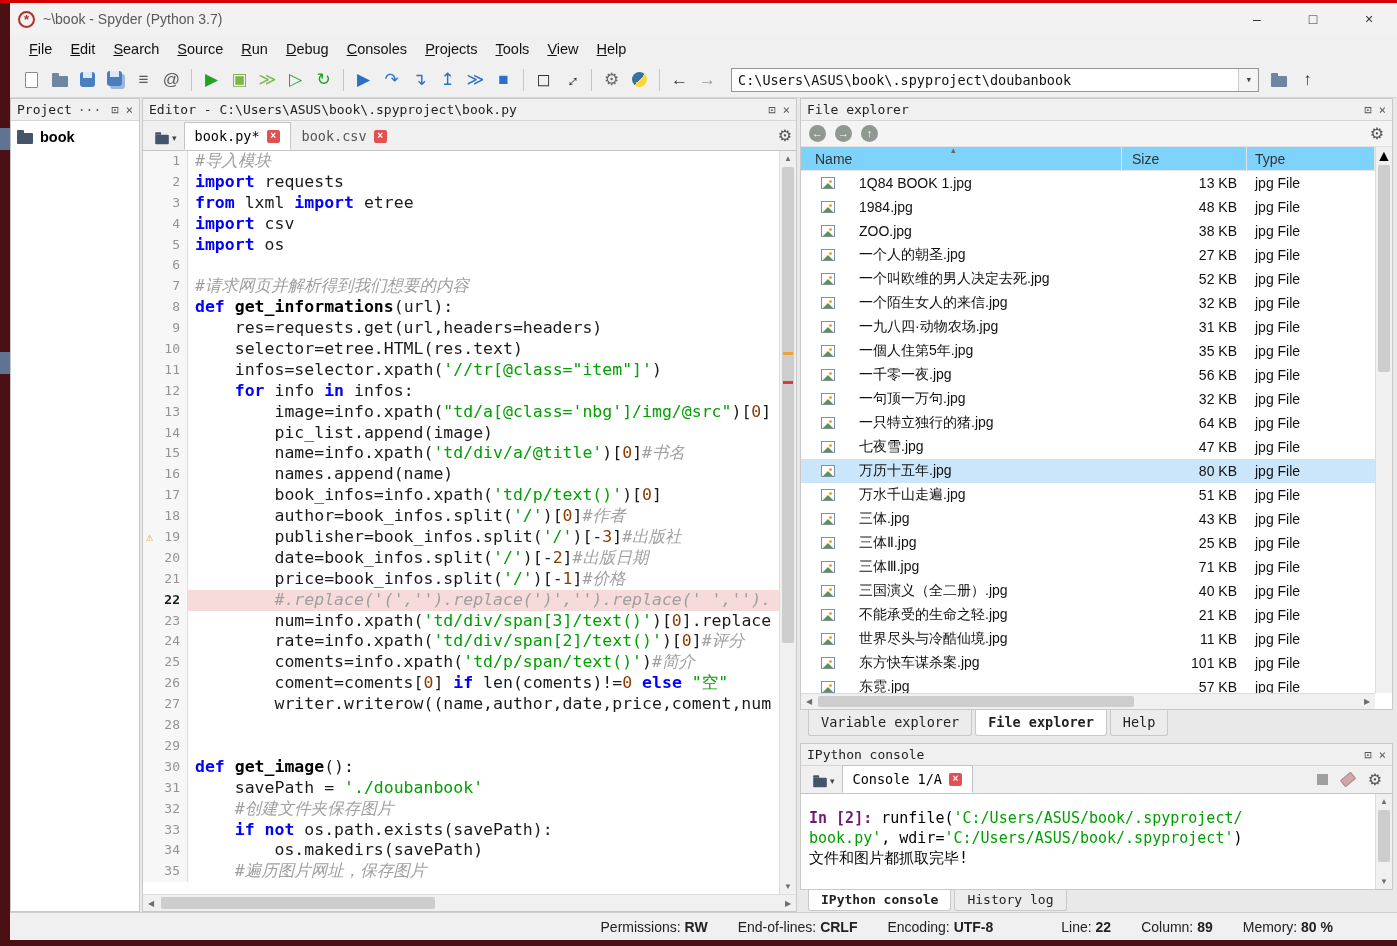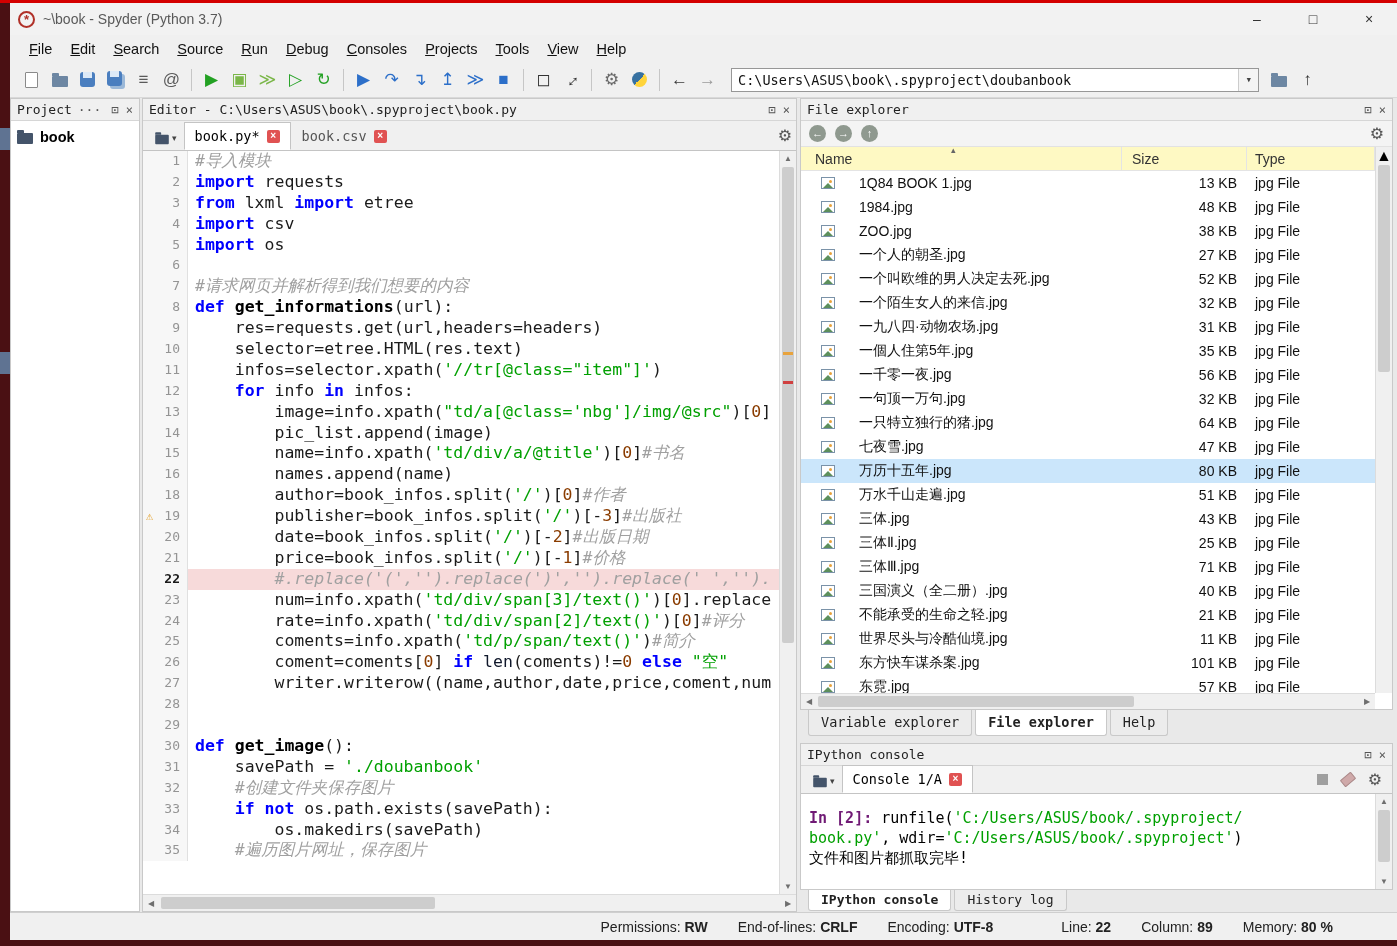--- a/index.html
+++ b/index.html
@@ -72,21 +72,21 @@
 .mark.cur-m{background:#d04040}
 .hsb{height:17px;background:#f0f0f0;border-top:1px solid #dcdcdc;position:relative;flex:0 0 auto}
 .hsb .harr{position:absolute;top:0;height:100%;width:16px;display:flex;align-items:center;justify-content:center;font-size:8px;color:#6e6e6e}
 .harr.lt{left:0}.harr.rt{right:0}
 .hthumb{position:absolute;top:2px;bottom:2px;background:#cdcdcd;border-radius:2px}
 .right-col{position:absolute;left:790px;right:4px;top:0;bottom:0}
 .fx-pane{position:absolute;top:0;left:0;right:0;height:612px;background:#fff;border:1px solid #c9c9c9;display:flex;flex-direction:column}
 .fx-toolbar{height:26px;background:#f4f4f4;display:flex;align-items:center;gap:9px;padding:0 8px;border-bottom:1px solid #e2e2e2;flex:0 0 auto}
 .circ{width:17px;height:17px;border-radius:50%;background:#8f998f;color:#fff;font-size:11px;display:flex;align-items:center;justify-content:center;line-height:1}
 .fx-content{flex:1;position:relative;overflow:hidden}
-.fx-head{position:absolute;top:0;left:0;right:17px;height:24px;display:flex;align-items:flex-end;font-size:14px;color:#333;border-bottom:1px solid #e4e4e4;background:#fef9c3}
+.fx-head{position:absolute;top:0;left:0;right:17px;height:24px;display:flex;align-items:flex-end;font-size:14px;color:#333;border-bottom:1px solid #e4e4e4;background:#7dd3fc}
 .fx-head .hc{height:100%;display:flex;align-items:center;border-right:1px solid #e4e4e4;position:relative}
 .hc-name{flex:1;padding-left:14px}
 .hc-size{flex:0 0 125px;padding-left:10px}
 .hc-type{flex:0 0 128px;padding-left:8px}
 .sort{position:absolute;top:-2px;left:150px;font-size:9px;color:#666;line-height:10px}
 .fx-rows{position:absolute;top:24px;left:0;right:17px;bottom:16px;overflow:hidden}
 .frow{height:24px;display:flex;align-items:center;font-size:14px;color:#111}
 .frow.sel{background:#cbe6fb}
 .fc-name{flex:1;display:flex;align-items:center;gap:24px;padding-left:20px;overflow:hidden;white-space:nowrap}
 .fc-size{flex:0 0 125px;text-align:right;padding-right:10px}
@@ -302,20 +302,24 @@
             </div>
             <div class="cl">
               <div class="gut">15</div>
               <div class="cd"><span>        name=info.xpath(</span><span class="tk-st">'td/div/a/@title'</span><span>)[</span><span class="tk-nu">0</span><span>]</span><span class="tk-co">#书名</span></div>
             </div>
             <div class="cl">
               <div class="gut">16</div>
               <div class="cd"><span>        names.append(name)</span></div>
             </div>
             <div class="cl">
+              <div class="gut">17</div>
+              <div class="cd"><span>        book_infos=info.xpath(</span><span class="tk-st">'td/p/text()'</span><span>)[</span><span class="tk-nu">0</span><span>]</span></div>
+            </div>
+            <div class="cl">
               <div class="gut">18</div>
               <div class="cd"><span>        author=book_infos.split(</span><span class="tk-st">'/'</span><span>)[</span><span class="tk-nu">0</span><span>]</span><span class="tk-co">#作者</span></div>
             </div>
             <div class="cl">
               <div class="gut"><span class="warn">⚠</span>19</div>
               <div class="cd"><span>        publisher=book_infos.split(</span><span class="tk-st">'/'</span><span>)[-</span><span class="tk-nu">3</span><span>]</span><span class="tk-co">#出版社</span></div>
             </div>
             <div class="cl">
               <div class="gut">20</div>
               <div class="cd"><span>        date=book_infos.split(</span><span class="tk-st">'/'</span><span>)[-</span><span class="tk-nu">2</span><span>]</span><span class="tk-co">#出版日期</span></div>

